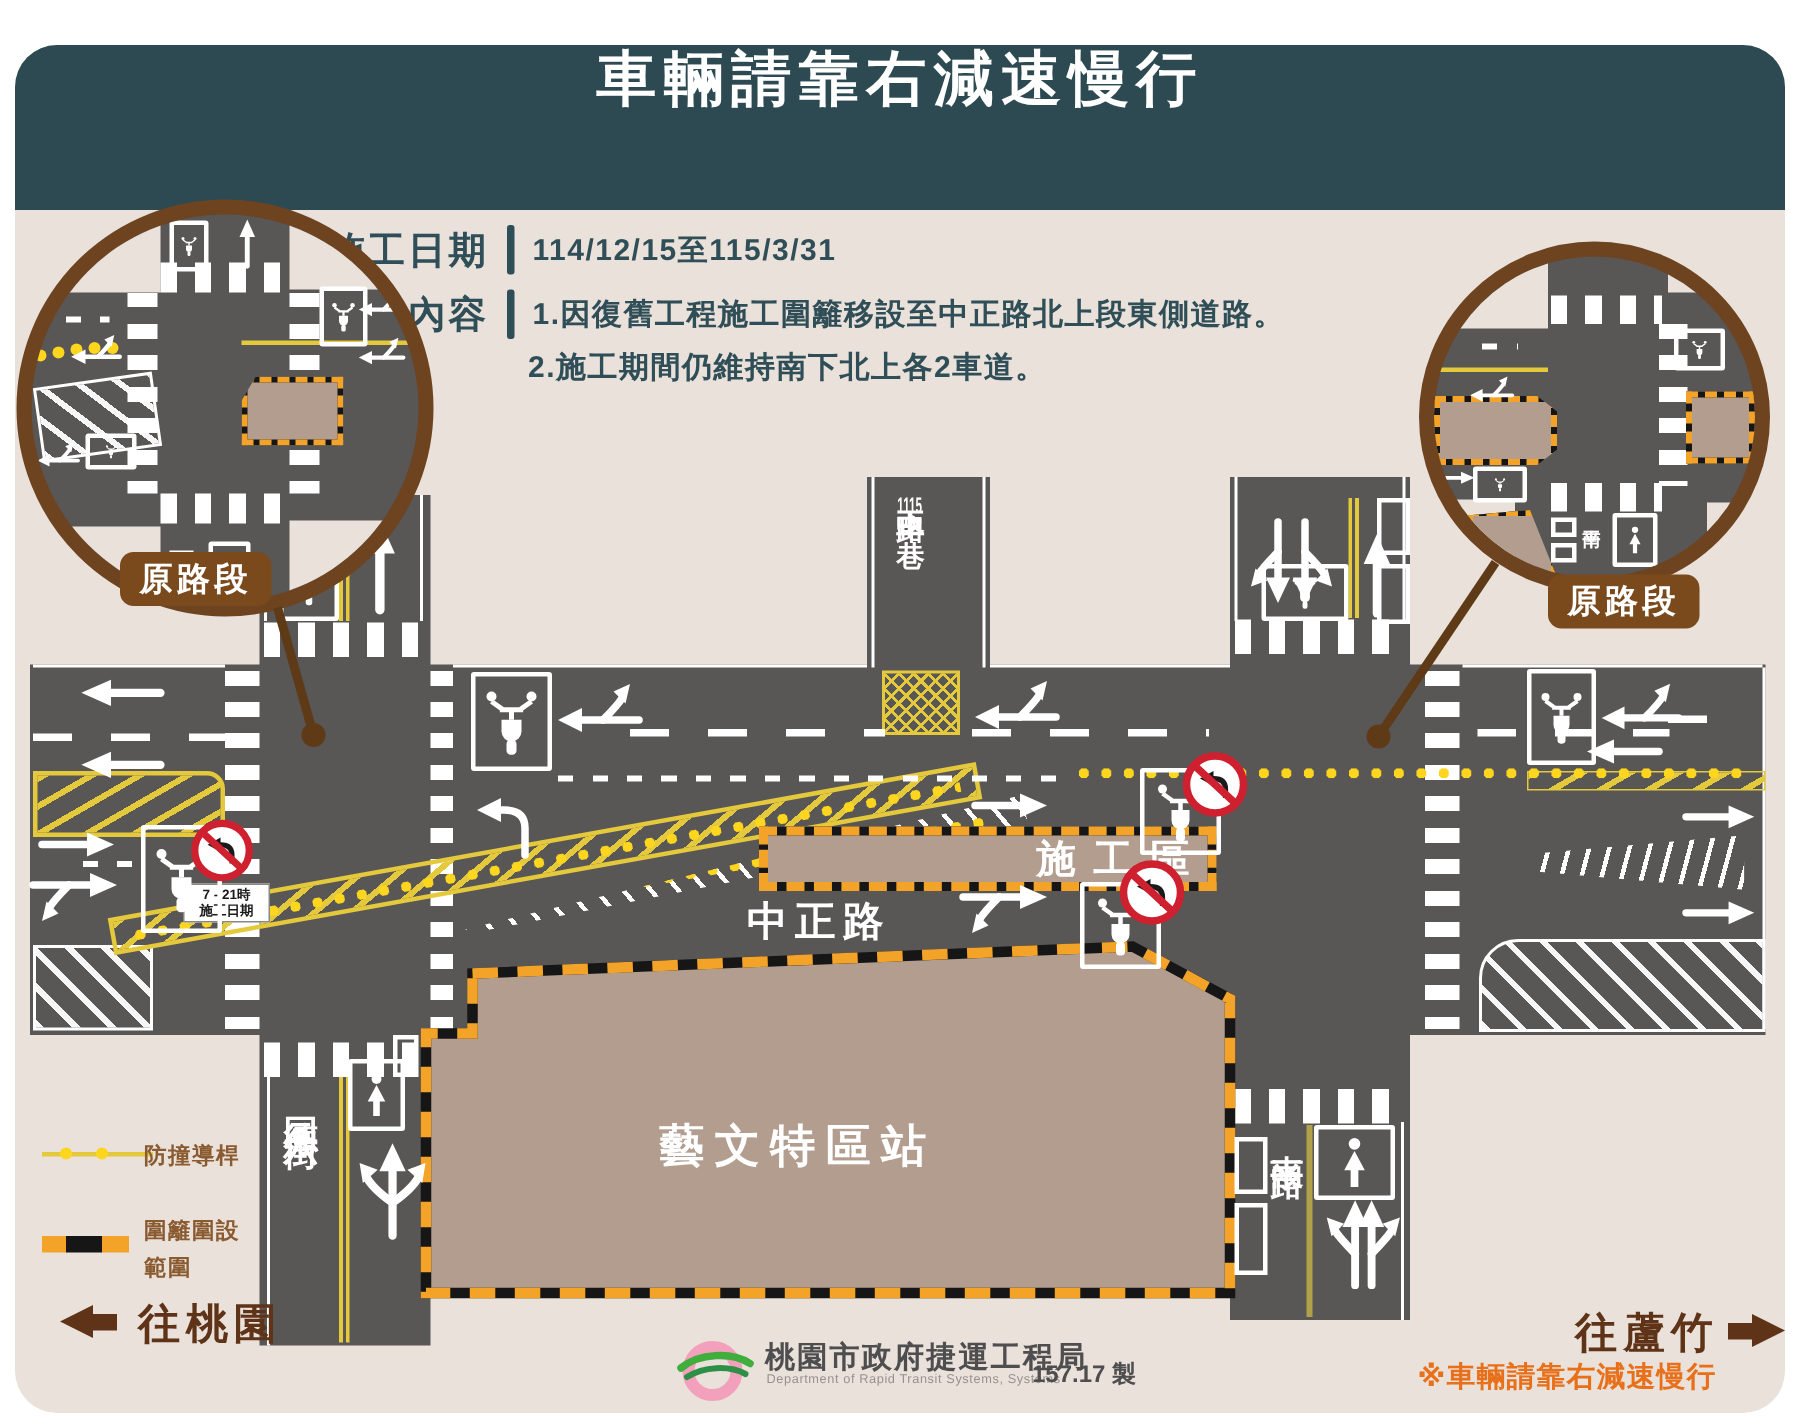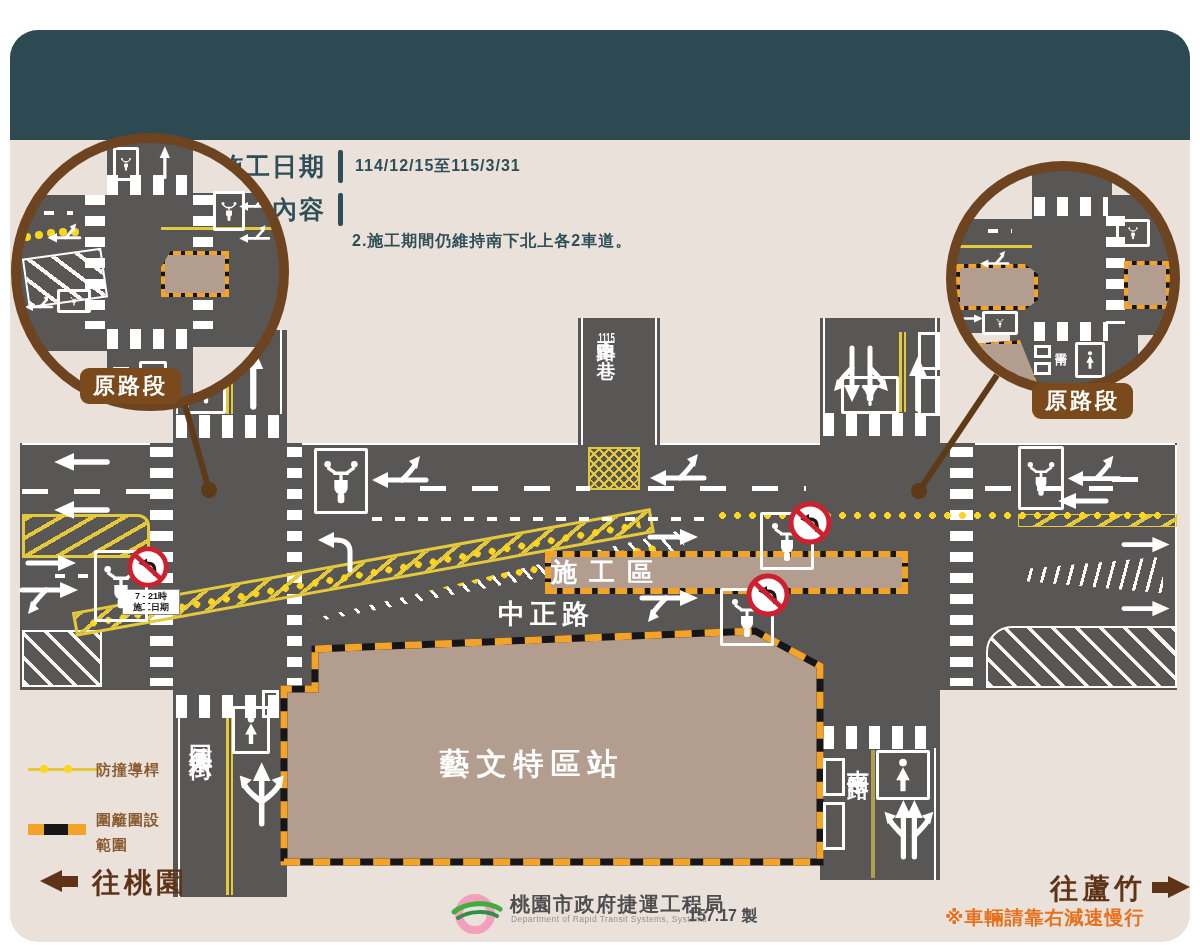--- a/index.html
+++ b/index.html
@@ -6,21 +6,21 @@
 body{width:1200px;height:950px;position:relative;background:#fff;
   font-family:"Liberation Sans","DejaVu Sans",sans-serif;overflow:hidden}
 .abs{position:absolute}
 #card{position:absolute;left:10px;top:30px;width:1180px;height:912px;background:#e9e1da;border-radius:28px;overflow:hidden}
 #header{height:110px;background:#2d4a52}
 .t1{text-align:center;font-size:42px;font-weight:bold;color:#fff;letter-spacing:3px;padding-top:13px;line-height:45px}
 .t1 .hl{color:#56b42e}
 .t2{text-align:center;font-size:40px;font-weight:bold;color:#fff;letter-spacing:5px;line-height:47px}
 .inforow{position:absolute;display:flex;align-items:center;gap:12px;color:#2f4e57;font-weight:bold}
 .inforow .lbl{font-size:25px;letter-spacing:2px}
-.inforow .val{font-size:16px;letter-spacing:1px}
+.inforow .val{font-size:20px;letter-spacing:1px}
 .vbar{width:5px;height:33px;background:#2f4e57;border-radius:2px}
 .road{position:absolute;background:#595656}
 .wline{position:absolute;background:#fff}
 .yline{position:absolute;background:#e5c93c}
 .tanline{position:absolute;background:#b1a04a}
 .dyline{position:absolute;background:linear-gradient(90deg,#e5c93c 0 2.5px,transparent 2.5px 4.5px,#e5c93c 4.5px 7px)}
 .cwv{position:absolute;background:repeating-linear-gradient(90deg,#fff 0 11px,transparent 11px 23px)}
 .cwh{position:absolute;background:repeating-linear-gradient(180deg,#fff 0 10px,transparent 10px 21px)}
 .dash{position:absolute;height:5px;background:repeating-linear-gradient(90deg,#fff 0 26px,transparent 26px 52px)}
 .dashsm{position:absolute;height:4px;background:repeating-linear-gradient(90deg,#fff 0 10px,transparent 10px 23px)}
@@ -52,31 +52,33 @@
 .signlbl{position:absolute;background:#fff;border:1px solid #888;color:#1a1a1a;font-weight:bold;font-size:9px;line-height:11px;text-align:center;padding:1px 2px}
 .st{stroke:#fff;stroke-width:5;fill:none;stroke-linecap:round}
 .hd{fill:#fff}
 svg{overflow:visible;display:block}
 </style>
 </head>
 <body>
 
 <div id="card">
   <div id="header">
+    <div class="t2">車輛請靠右減速慢行</div>
   </div>
 </div>
 
 <div class="inforow" style="left:218px;top:150px">
   <span class="lbl">施工日期</span>
   <span class="vbar"></span>
   <span class="val">114/12/15至115/3/31</span>
 </div>
 <div class="inforow" style="left:218px;top:193px">
   <span class="lbl">調整內容</span>
   <span class="vbar"></span>
+  <span class="val">1.因復舊工程施工圍籬移設至中正路北上段東側道路。</span>
 </div>
 <div class="inforow" style="left:352px;top:231px">
   <span class="val">2.施工期間仍維持南下北上各2車道。</span>
 </div>
 
 <div id="map" class="abs" style="left:0;top:0;width:1200px;height:950px">
 
   <div class="road" style="left:20px;top:443px;width:1157px;height:247px"></div>
   <div class="road" style="left:173px;top:330px;width:114px;height:567px"></div>
   <div class="road" style="left:578px;top:318px;width:82px;height:127px"></div>
@@ -125,21 +127,21 @@
   </div>
 
   <div class="ydots" style="left:718px;top:511px;width:447px"></div>
 
   <svg class="abs" style="left:268px;top:618px" width="560" height="252">
     <polygon points="47,31 487,13 552,48 552,244 16,244 16,71 47,71" fill="#b29d8f" stroke="#161616" stroke-width="7"></polygon>
     <polygon points="47,31 487,13 552,48 552,244 16,244 16,71 47,71" fill="none" stroke="#f4a329" stroke-width="7" stroke-dasharray="17 13"></polygon>
   </svg>
   <div class="maptext" style="left:416px;top:744px;width:232px;text-align:center;font-size:30px;letter-spacing:7px">藝文特區站</div>
 
-  <div class="fence" style="left:545px;top:551px;width:363px;height:43px;display:flex;align-items:center;justify-content:flex-start">
+  <div class="fence" style="left:506px;top:551px;width:305px;height:43px;display:flex;align-items:center;justify-content:flex-end">
     <span class="maptext" style="position:static;font-size:26px;letter-spacing:12px">施工區</span>
   </div>
 
   <div class="maptext" style="left:498px;top:596px;font-size:27px;letter-spacing:5px">中正路</div>
   <div class="vtext" style="left:594px;top:324px;font-size:19px;letter-spacing:2px;line-height:24px"><span>中正路</span><span class="tcu" style="font-size:15px">1115</span><span>巷</span></div>
   <div class="vtext" style="left:843px;top:752px;font-size:22px">南平路</div>
   <div class="vtext" style="left:186px;top:726px;font-size:23px">同德六街</div>
 
   <div class="dash" style="left:22px;top:489px;width:128px"></div>
   <div class="dash" style="left:420px;top:486px;width:170px"></div>

